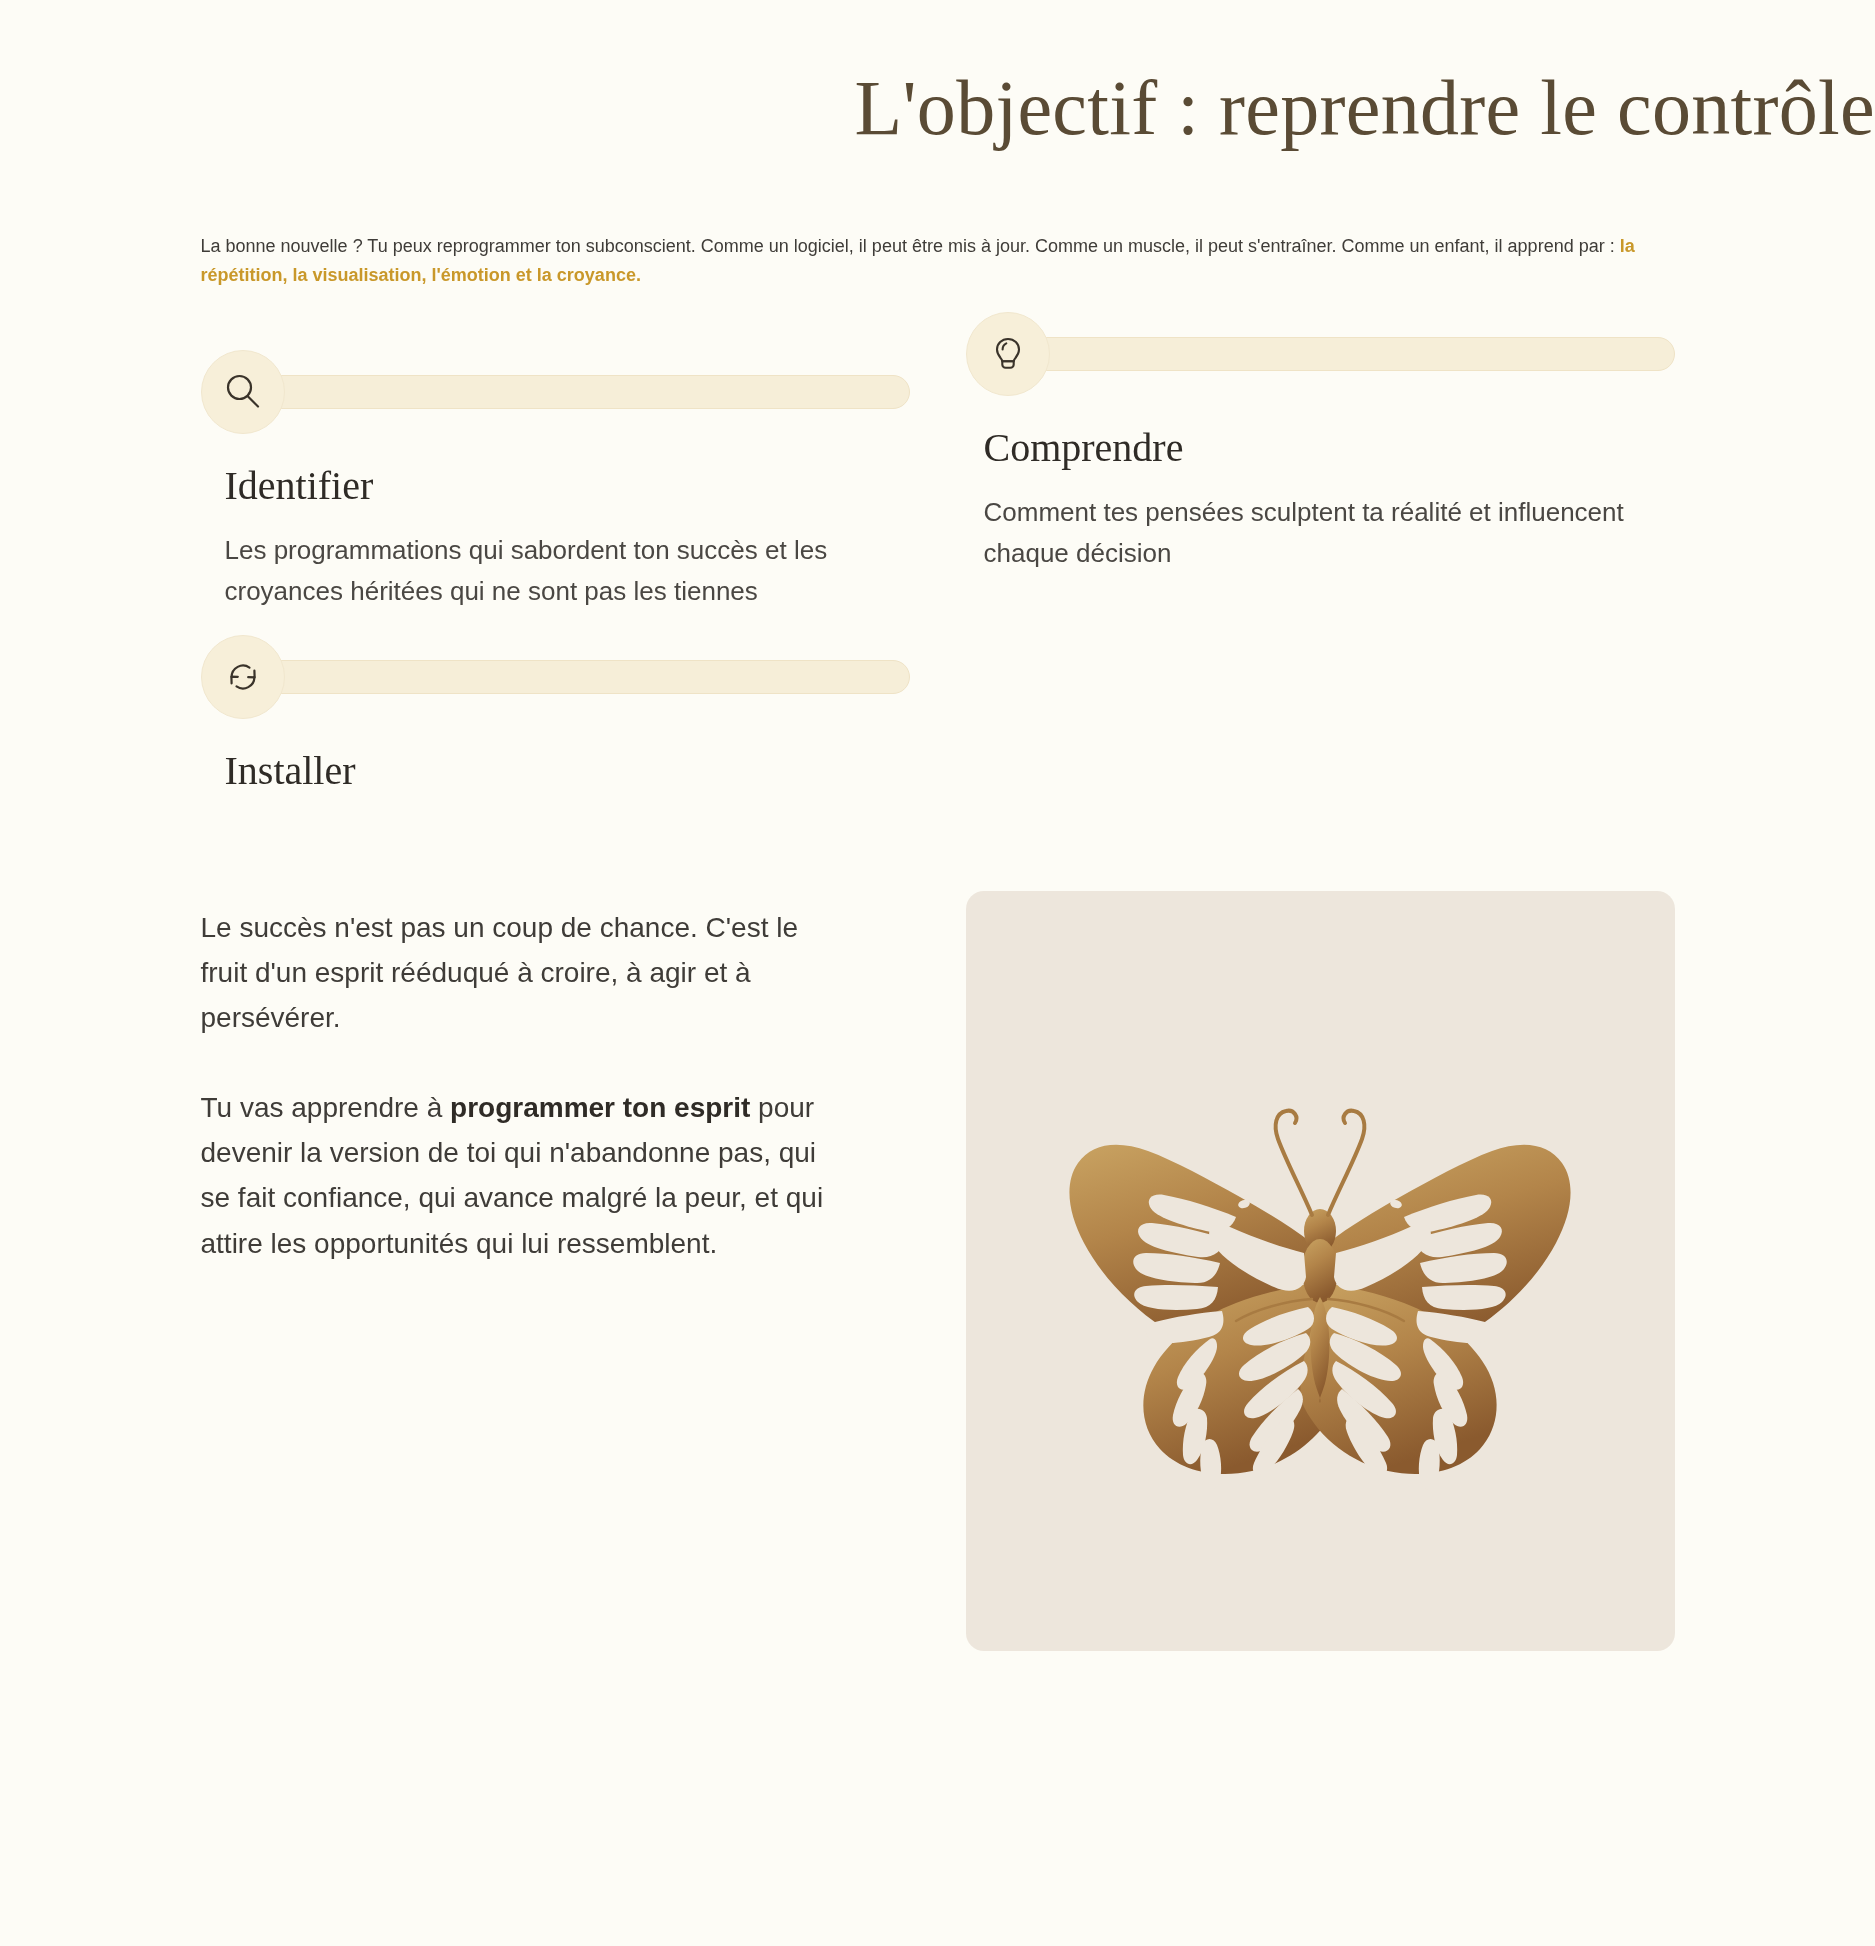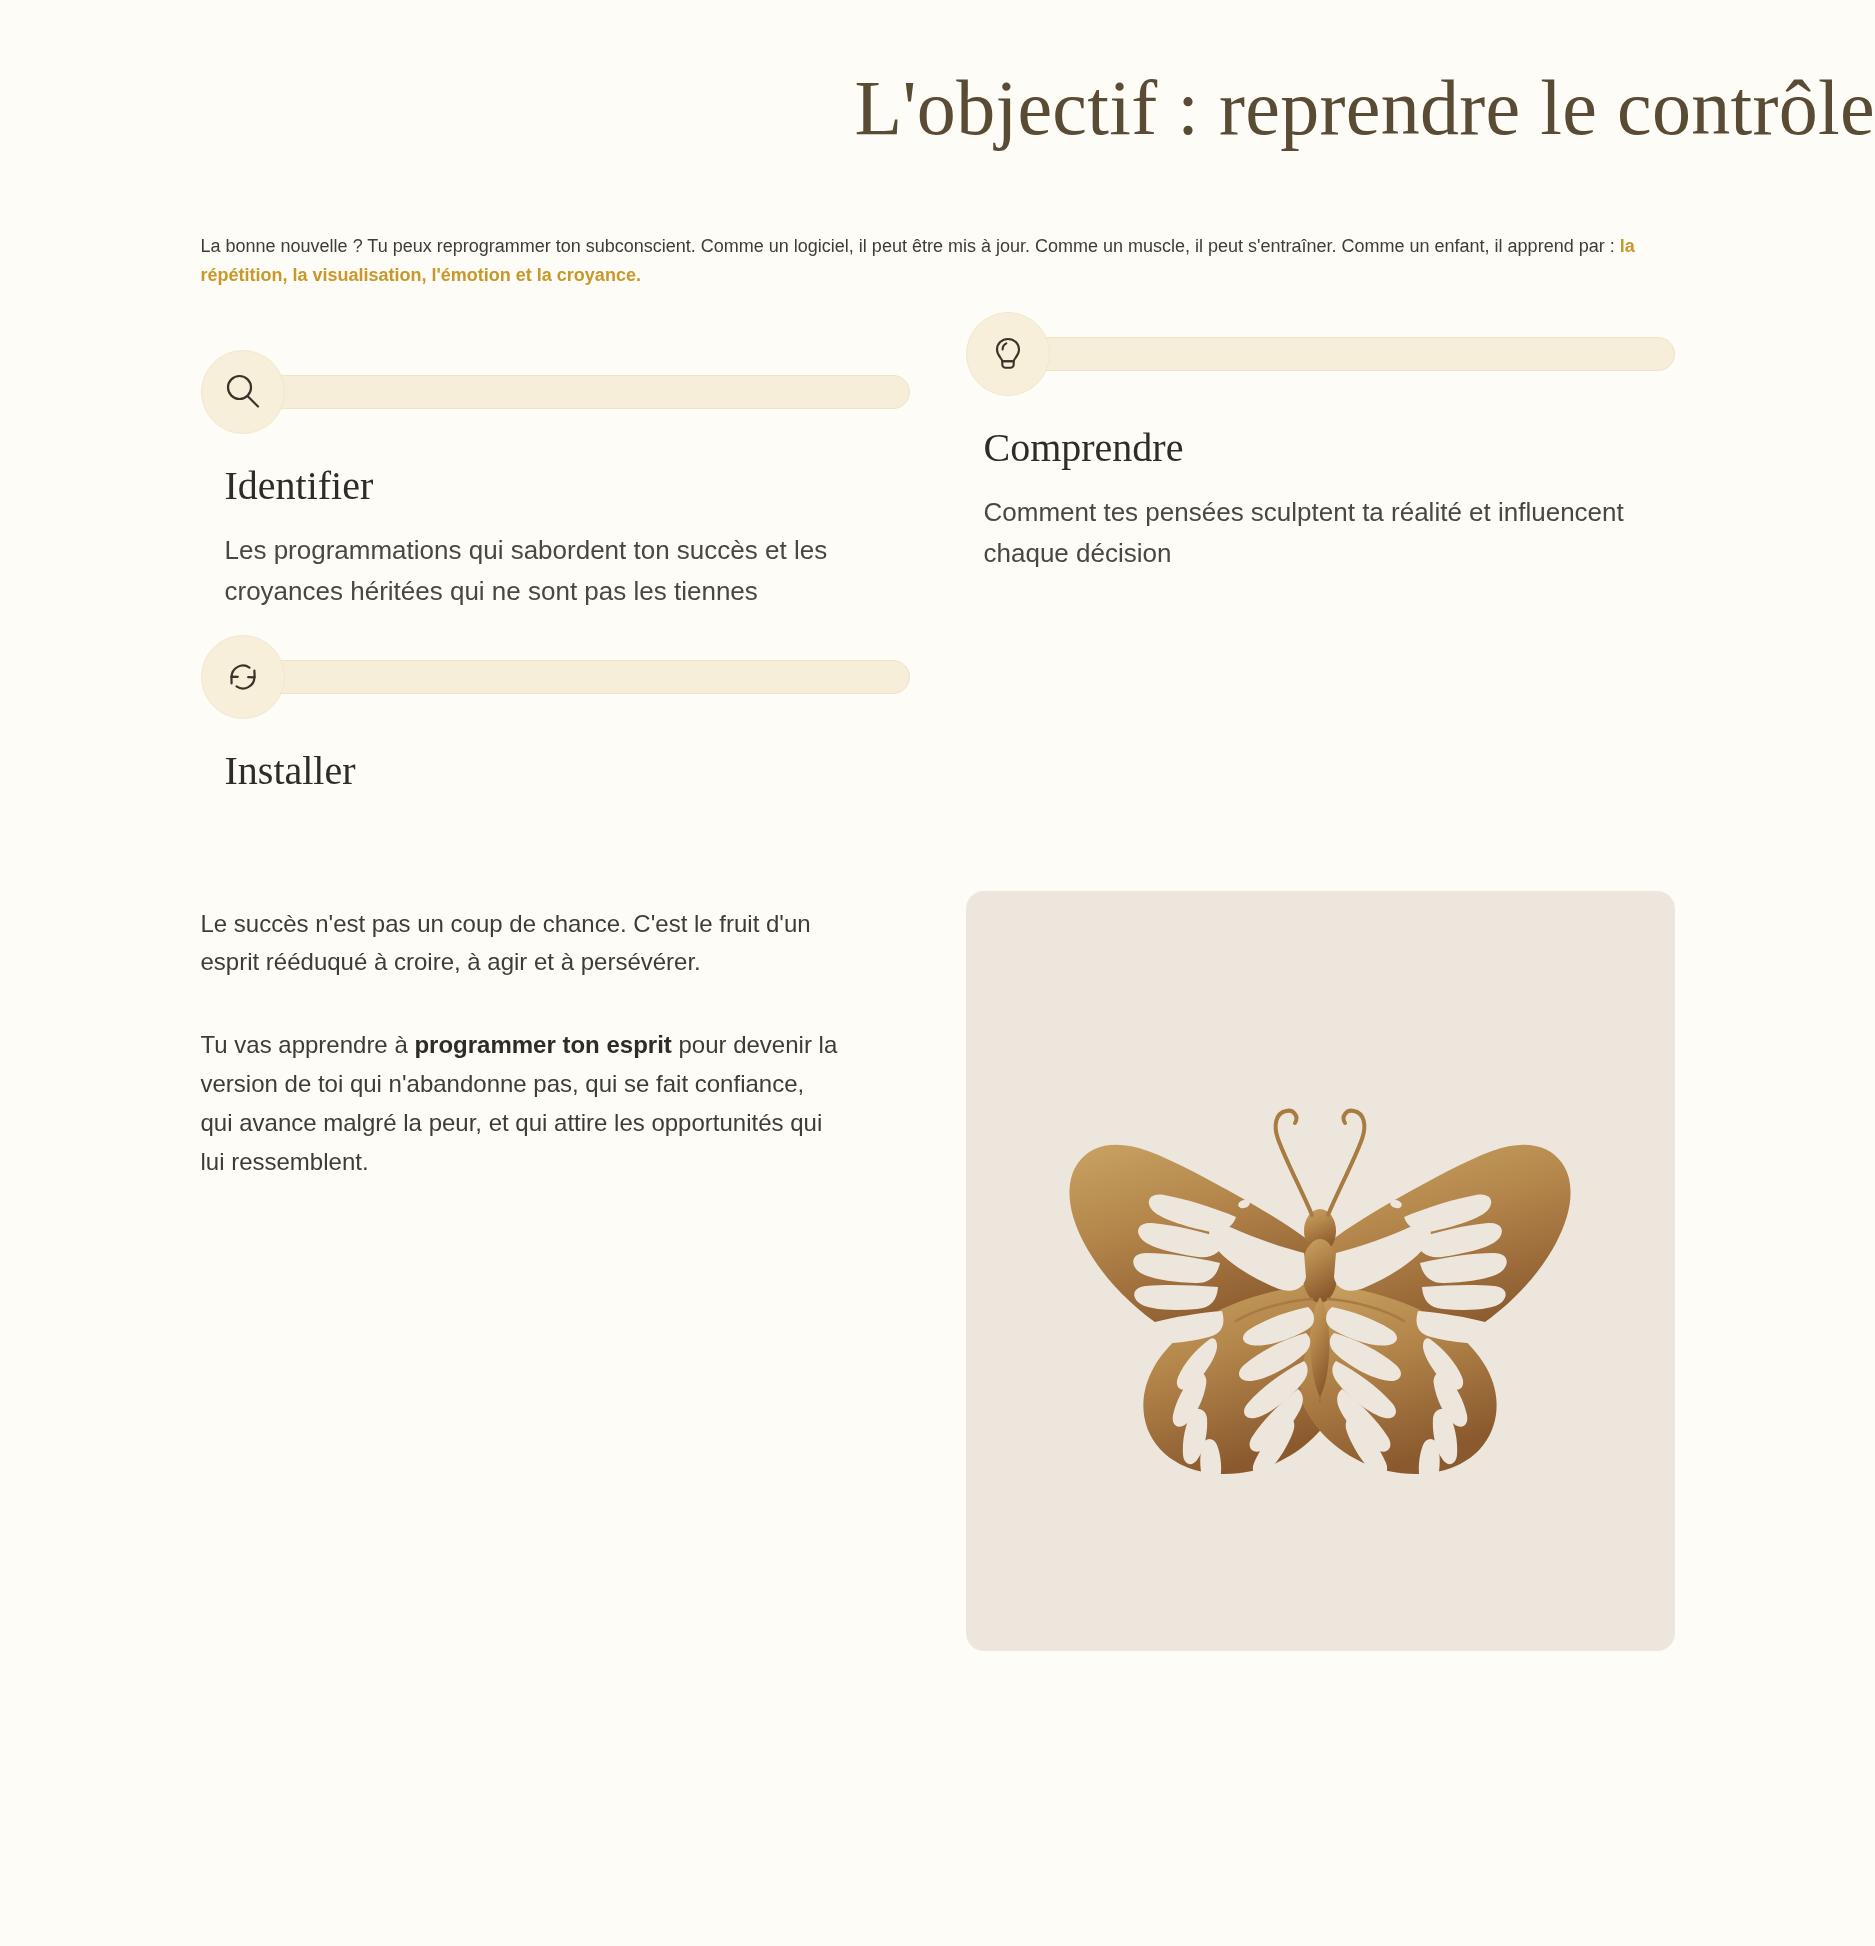--- a/index.html
+++ b/index.html
@@ -121,21 +121,21 @@
     margin: 96px auto 0 auto;
     padding: 0 38px;
     display: grid;
     grid-template-columns: 1fr 1fr;
     column-gap: 56px;
     align-items: start;
   }
 
   .closing-col { padding-top: 14px; }
   .closing-p {
-    font-size: 24px;
+    font-size: 28px;
     line-height: 1.62;
     color: #3F3C38;
     max-width: 640px;
   }
   .closing-p + .closing-p { margin-top: 44px; }
   .closing-p strong { font-weight: 700; color: #2F2B26; text-align: right; }
 
   .image-panel {
     background: #EDE6DC;
     border-radius: 18px;

